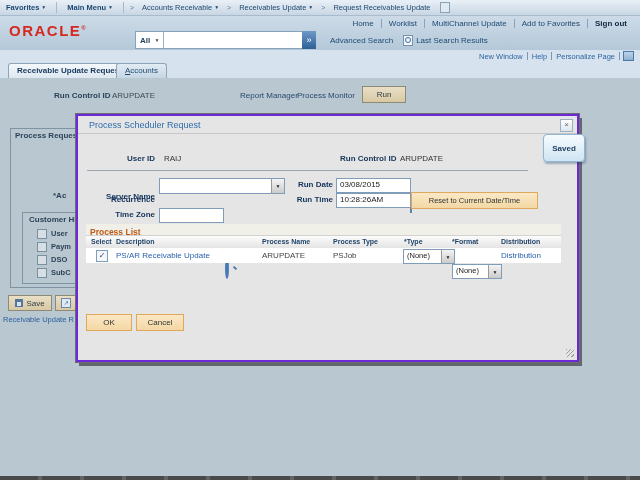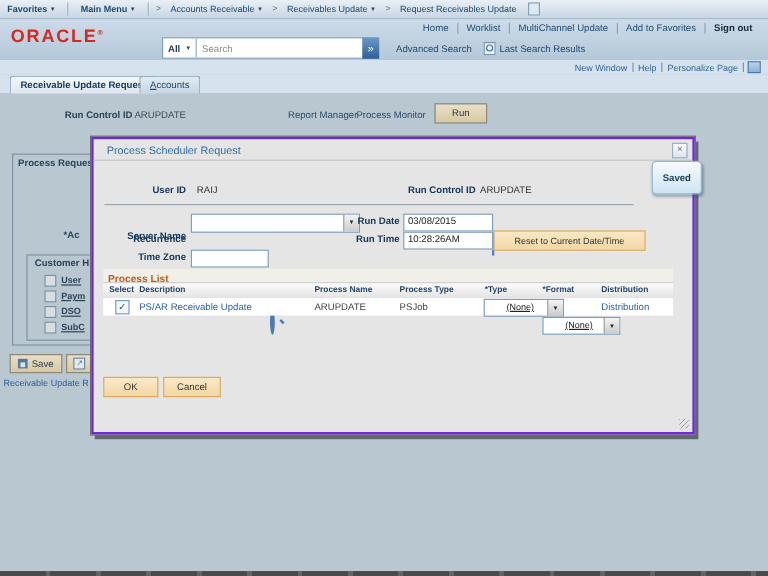--- a/index.html
+++ b/index.html
@@ -57,21 +57,21 @@
   .tab-inactive::first-letter{text-decoration:underline;}
   
   .content{left:0;top:78px;width:640px;height:398px;background:#b9c7d1;}
   .lbl{font-weight:bold;color:#2c4358;font-size:8px;white-space:nowrap;}
   .val{color:#3c4a55;font-size:8px;white-space:nowrap;}
   .dimlink{color:#27496e;font-size:8px;white-space:nowrap;cursor:pointer;}
   .btn-dim{background:linear-gradient(#e9dfc6,#d8c9a4);border:1px solid #8d8a77;
     font-size:8px;color:#2e3b46;display:flex;align-items:center;justify-content:center;cursor:pointer;}
   .groupbox{border:1px solid #7f93a2;}
   .cb{width:8px;height:8px;border:1px solid #78909f;background:#d7dfe5;}
-  .cb-lbl{font-weight:bold;color:#2c4358;font-size:7.5px;margin-left:4px;white-space:nowrap;text-decoration:underline;}
+  .cb-lbl{font-weight:bold;color:#2c4358;font-size:7.5px;margin-left:4px;white-space:nowrap;}
   .floppy{width:8px;height:8px;background:#55779f;position:relative;margin-right:3px;}
   .floppy:after{content:"";position:absolute;left:2px;top:3px;width:4px;height:4px;background:#d8e2ea;}
   .ret-ic{width:8px;height:8px;border:1px solid #6c87a8;background:#dfe9f2;margin-right:3px;
     color:#2e5e96;font-size:6px;line-height:8px;text-align:center;}
   .bluelink{color:#2a5f9e;font-size:7.5px;cursor:pointer;white-space:nowrap;}
   
   .modal{left:76px;top:114px;width:499px;height:244px;background:#e5e5e5;
     border:2px solid #6d28d9;box-shadow:0 0 0 1px #6d6d6d,3px 4px 0 rgba(25,25,25,.55);
     z-index:10;}
   .m-title{left:0;top:0;width:100%;height:17px;border-bottom:1px solid #c6c6c6;}
@@ -83,21 +83,21 @@
     background:linear-gradient(#f6fbfe,#cfe5f3);box-shadow:1px 2px 2px rgba(30,60,90,.35);
     font-size:8px;font-weight:bold;color:#1c3a5a;display:flex;align-items:center;
     justify-content:center;cursor:pointer;}
   .mlbl{font-weight:bold;color:#15345a;font-size:8px;white-space:nowrap;}
   .mval{color:#333;font-size:8px;white-space:nowrap;}
   .mlbl-r{text-align:right;}
   .sepline{left:9px;top:54px;width:441px;border-top:1px solid #9aa7b0;}
   .ptext{background:#fff;border:1px solid #7f9db9;font-size:8px;color:#222;
     line-height:12px;padding-left:3px;white-space:nowrap;overflow:hidden;}
   .pselect{background:#fff;border:1px solid #7f9db9;position:relative;
-    font-size:7.5px;color:#222;line-height:12px;padding-left:18px;cursor:pointer;text-decoration:underline;}
+    font-size:7.5px;color:#222;line-height:12px;padding-left:3px;cursor:pointer;}
   .ddbtn{position:absolute;right:0;top:0;bottom:0;width:12px;
     background:linear-gradient(#f4f4f4,#cbcbcb);border-left:1px solid #999;
     display:flex;align-items:center;justify-content:center;font-size:5px;color:#222;}
   .cal-icon{width:11px;height:11px;border:1px solid #5a82ad;background:#fff;position:relative;cursor:pointer;}
   .cal-icon:before{content:"";position:absolute;left:0;top:0;right:0;height:3px;background:#6f94bd;}
   .cal-icon:after{content:"";position:absolute;left:2px;top:5px;width:6px;height:4px;
     background:repeating-linear-gradient(90deg,#9db6cf 0 1px,transparent 1px 3px);}
   .lens{width:7px;height:7px;border:2px solid #4a7ab5;border-radius:50%;position:relative;cursor:pointer;}
   .lens:after{content:"";position:absolute;left:6px;top:7px;width:4px;height:2px;
     background:#4a7ab5;transform:rotate(45deg);}
@@ -151,21 +151,20 @@
     <span class="lnk">MultiChannel Update</span>
     <span class="sep"></span>
     <span class="lnk">Add to Favorites</span>
     <span class="sep"></span>
     <span class="lnk signout">Sign out</span>
   </div>
 
   <div class="abs searchwrap">
     <span class="search-scope"><span>All</span> <span class="caret">▼</span></span>
     <span class="search-div"></span>
-    <span class="search-input">Search</span>
   </div>
   <div class="abs go-btn">»</div>
 
   <div class="abs srchlinks">
     <span>Advanced Search</span>
     <span class="doc-icon"></span>
     <span>Last Search Results</span>
   </div>
 
   <div class="abs pagebar">

